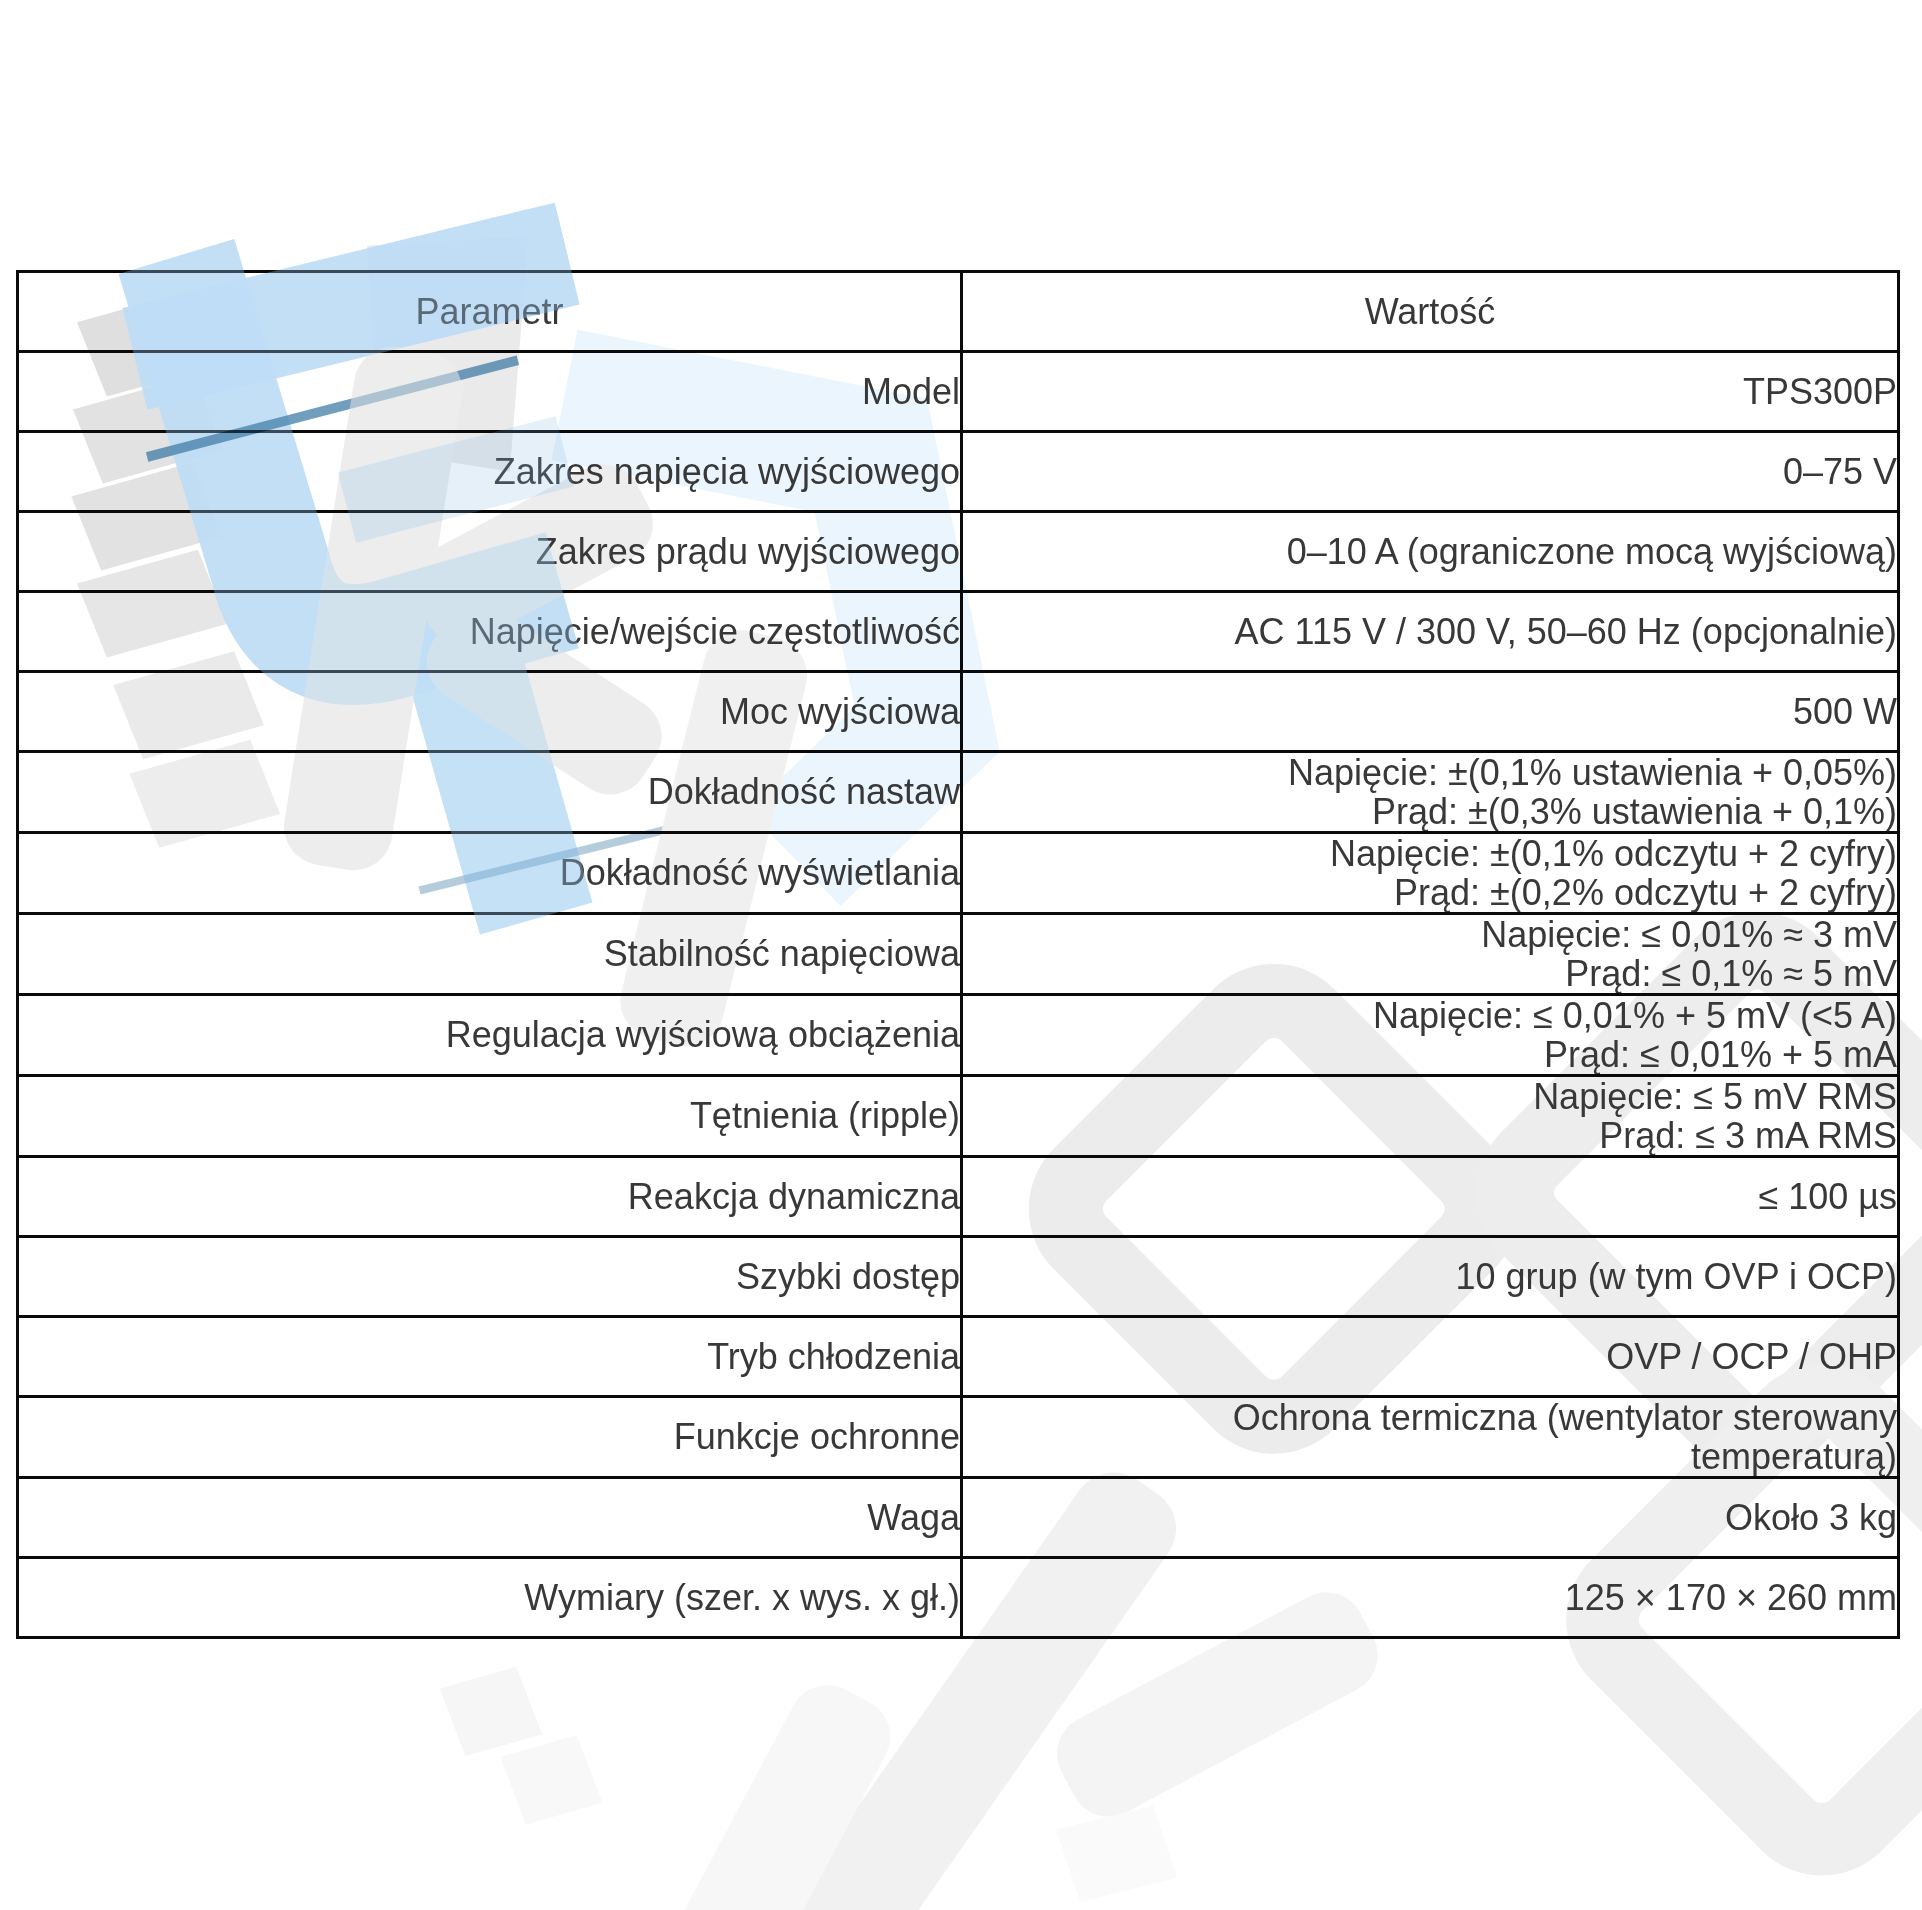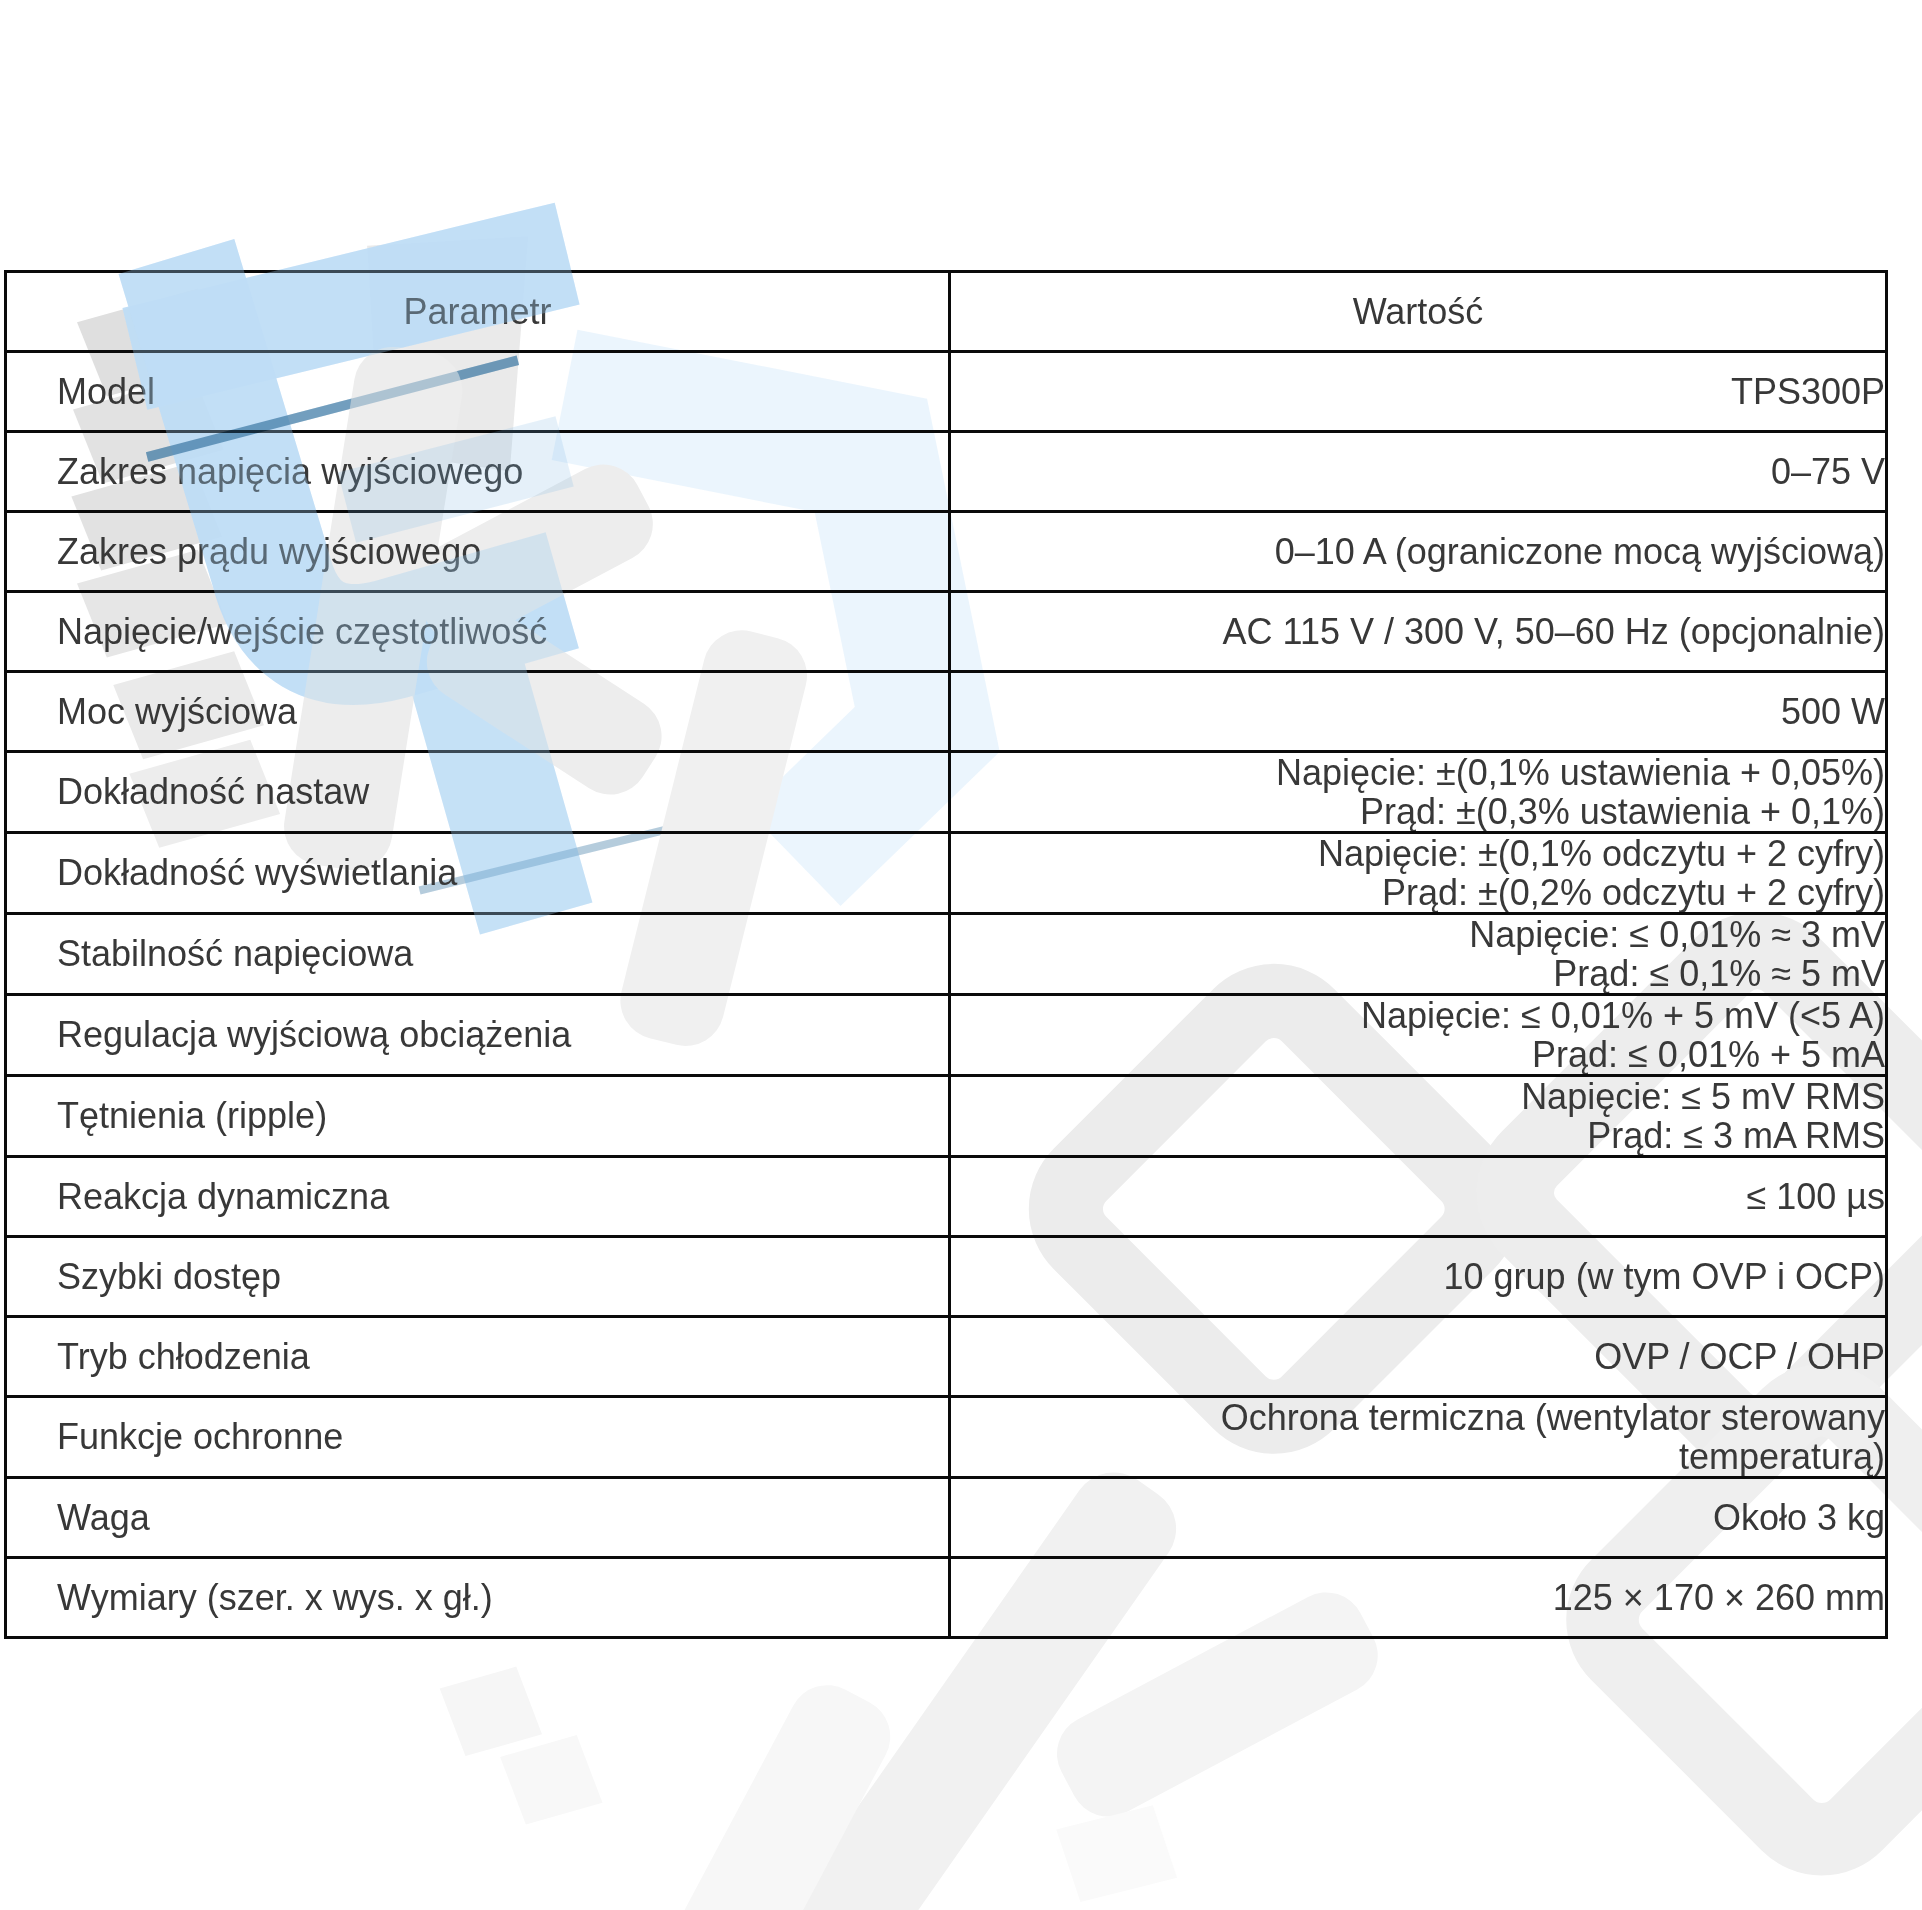--- a/index.html
+++ b/index.html
@@ -9,21 +9,21 @@
     background:#ffffff;
     overflow:hidden;
     font-family:"Liberation Sans", sans-serif;
     color:#383838;
   }
   svg.wm { position:absolute; left:0; top:0; pointer-events:none; }
   svg.wm-back  { z-index:1; }
   svg.wm-front { z-index:3; opacity:0.33; }
 
   table.spec-table {
-    position:absolute; left:4px; top:270px;
+    position:absolute; left:16px; top:270px;
     z-index:2;
     width:1881px;
     border-collapse:collapse;
     table-layout:fixed;
     background:transparent;
     padding-left:42px;
   }
   .spec-table col.c1 { width:944px; }
   .spec-table col.c2 { width:937px; }
   .spec-table th, .spec-table td {
@@ -35,21 +35,21 @@
     color:#383838;
     background:transparent;
     overflow:hidden;
   }
   .spec-table th {
     font-weight:400;
     text-align:center;
   }
   .spec-table td.param {
     padding-left:50px;
-    text-align:left;
+    text-align:right;
     white-space:nowrap;
   }
   .spec-table td.value {
     padding-left:81px;
     text-align:right;
     white-space:pre-line;
     line-height:39px;
   }
 </style>
 </head>

